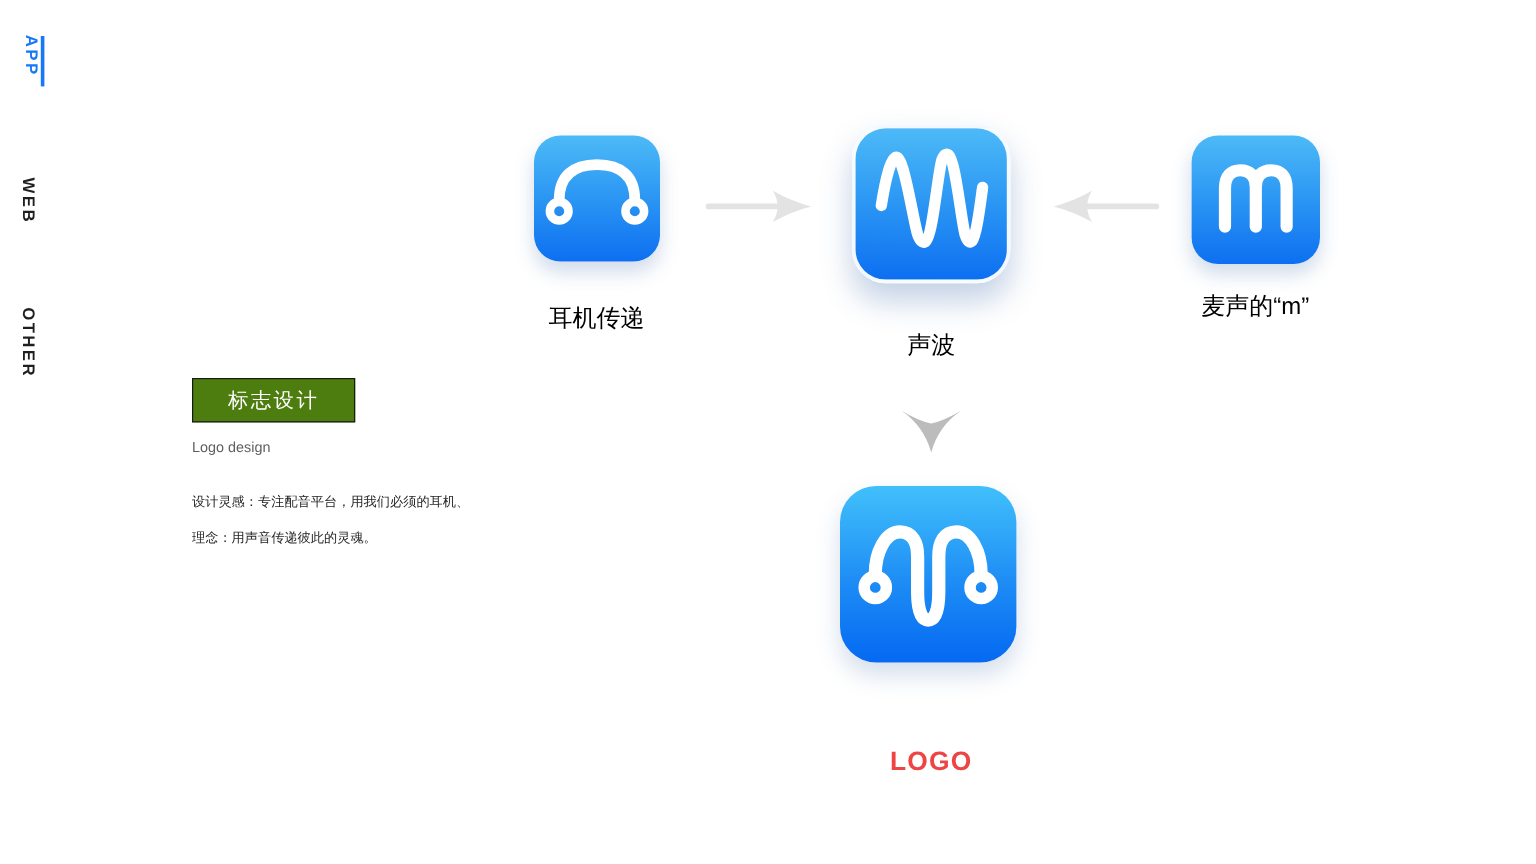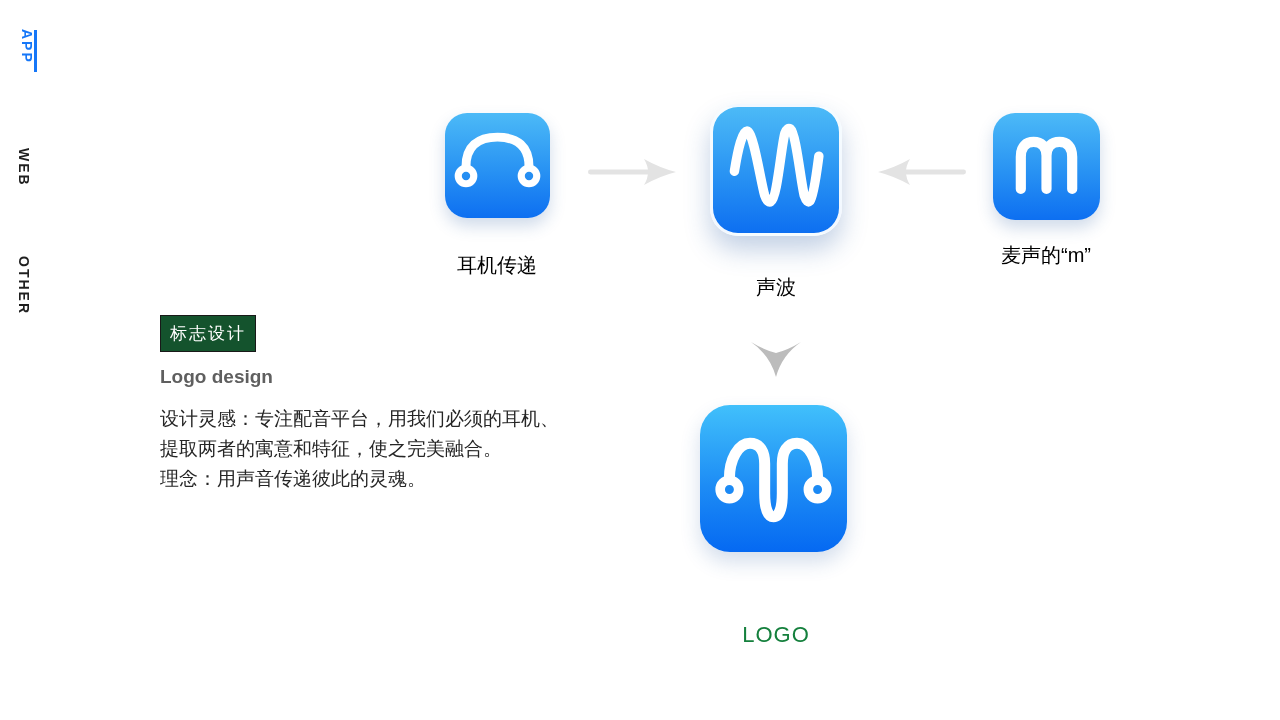--- a/index.html
+++ b/index.html
@@ -40,37 +40,37 @@
     box-shadow:0 10px 20px rgba(40,90,160,0.20);
   }
   
   .icon-label{
     position:absolute;width:170px;text-align:center;
     font-size:20px;color:#000000;
   }
   #label-headphone{left:412px;top:252px;}
   #label-wave{left:691px;top:274px;text-align:center;}
   #label-m{left:961px;top:242px;}
-  #label-logo{left:691px;top:622px;font-size:22px;font-weight:400;letter-spacing:1px;color:#15803d;}
+  #label-logo{left:691px;top:622px;font-size:22px;font-weight:700;letter-spacing:1px;color:#ef4444;}
   
   .arrow{position:absolute;width:92px;height:30px;}
   #arrow-from-left{left:586px;top:157px;}
   #arrow-from-right{left:876px;top:157px;transform:scaleX(-1);}
   #arrow-down{position:absolute;left:750px;top:342px;width:52px;height:36px;}
   
   .badge{
     position:absolute;left:160px;top:315px;
-    background:#14532d;border:1px solid #191919;
+    background:#4d7c0f;border:1px solid #191919;
     color:#ffffff;font-size:17px;letter-spacing:2px;
-    padding:7px 9px;line-height:21px;
+    padding:7px 29px;line-height:21px;
   }
-  .subtitle{position:absolute;left:160px;top:366px;font-size:19px;color:#5f5f5f;font-weight:bold;}
+  .subtitle{position:absolute;left:160px;top:366px;font-size:12px;color:#5f5f5f;}
   .desc{
     position:absolute;left:160px;top:404px;width:490px;
-    font-size:19px;line-height:30px;color:#262626;
+    font-size:11px;line-height:30px;color:#262626;
   }
 </style>
 </head>
 <body>
 
 <nav>
   <span class="v-label active" style="left:19px;top:29px;">APP</span>
   <span class="active-bar"></span>
   <span class="v-label" style="left:16px;top:148px;">WEB</span>
   <span class="v-label" style="left:16px;top:256px;">OTHER</span>
@@ -121,15 +121,14 @@
     <circle cx="20" cy="57.5" r="6.3" fill="none" stroke="#ffffff" stroke-width="6.5"></circle>
     <circle cx="80" cy="57.5" r="6.3" fill="none" stroke="#ffffff" stroke-width="6.5"></circle>
   </svg>
 </div>
 <div class="icon-label" id="label-logo">LOGO</div>
 
 <div class="badge">标志设计</div>
 <div class="subtitle">Logo design</div>
 <div class="desc">
   <div>设计灵感：专注配音平台，用我们必须的耳机、</div>
-  <div>提取两者的寓意和特征，使之完美融合。</div>
   <div>理念：用声音传递彼此的灵魂。</div>
 </div>
 
 </body></html>

